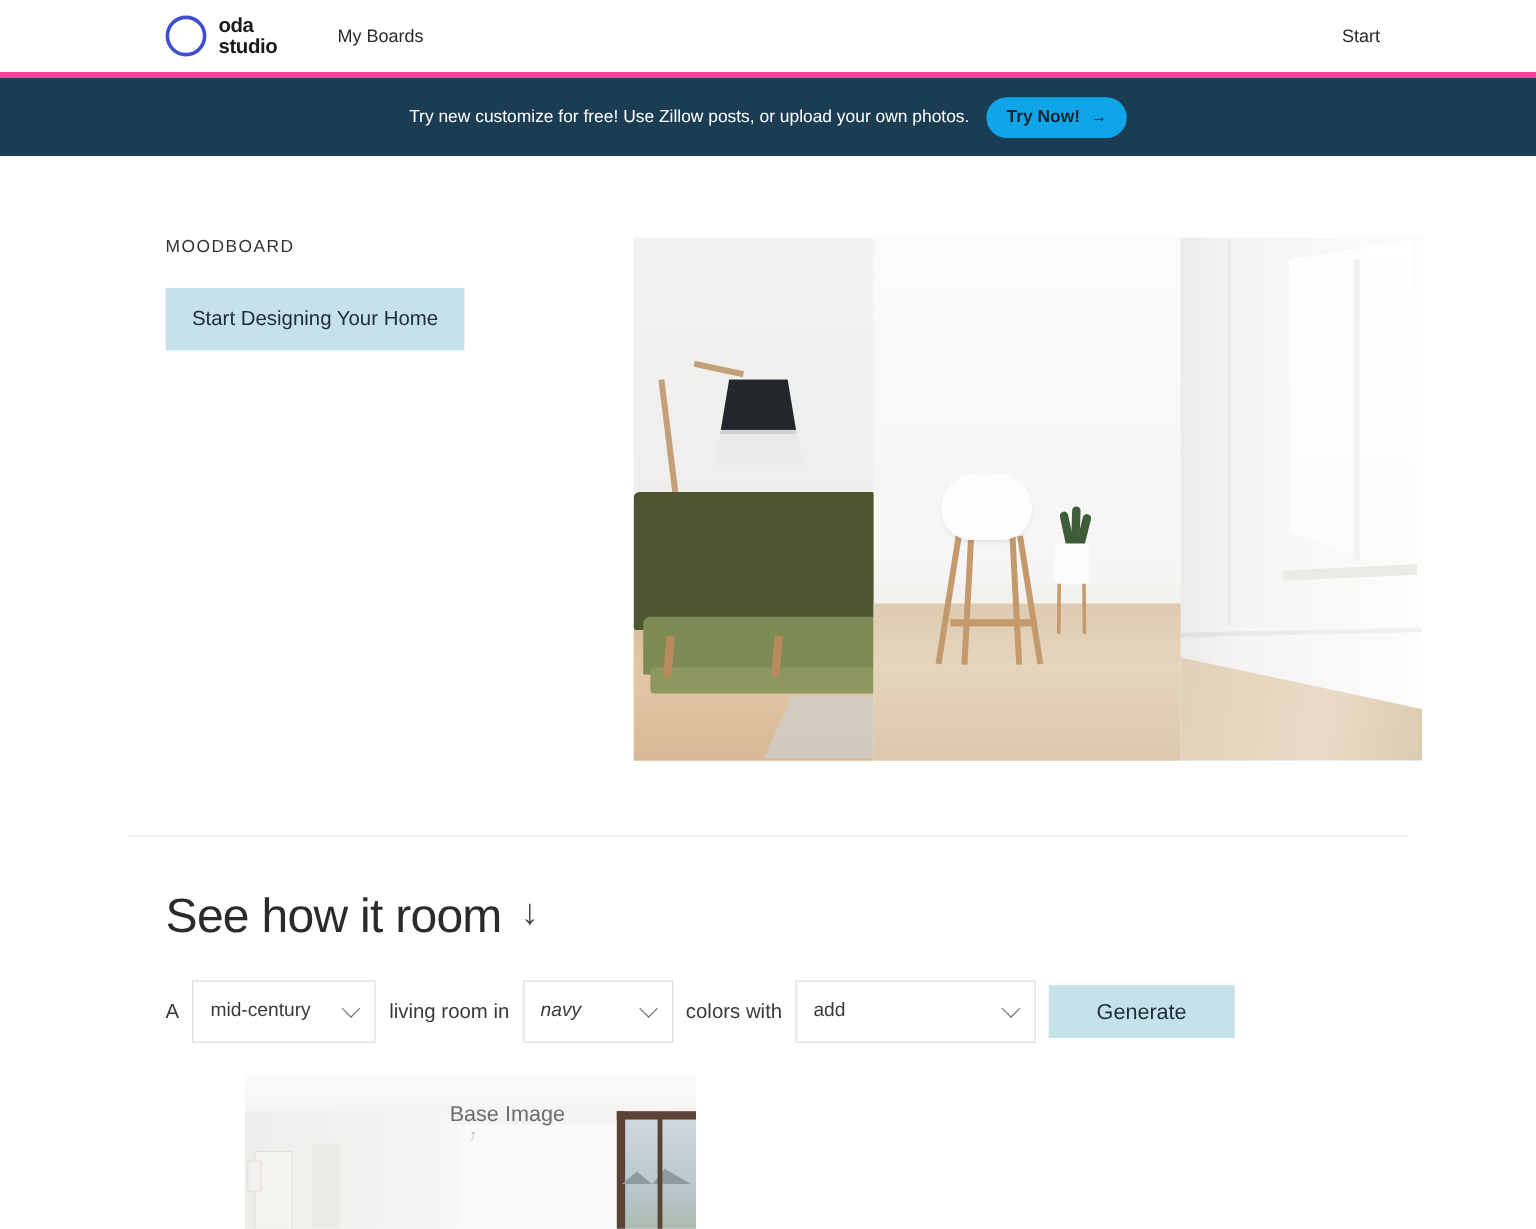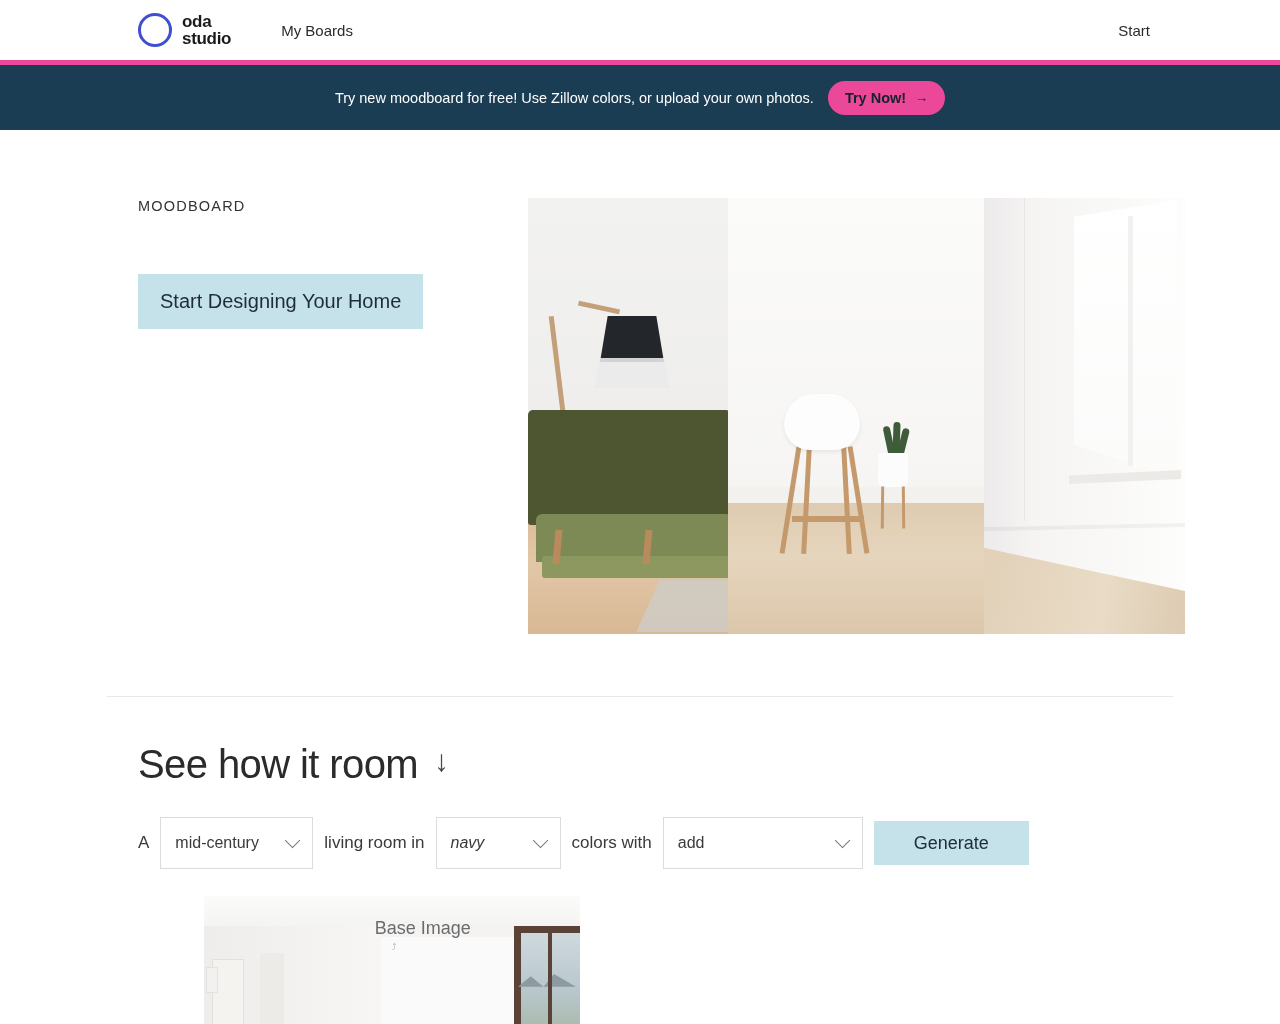--- a/index.html
+++ b/index.html
@@ -61,21 +61,21 @@
     display: flex;
     align-items: center;
     justify-content: center;
     gap: 14px;
   }
   .banner-text {
     color: #ffffff;
     font-size: 14.5px;
   }
   .banner-btn {
-    background: #ec4899;
+    background: #0ea5e9;
     color: #14222c;
     border: none;
     border-radius: 999px;
     padding: 9px 17px;
     font-size: 14.5px;
     font-weight: bold;
     font-family: "Liberation Sans", sans-serif;
     display: inline-flex;
     align-items: center;
     gap: 9px;
@@ -97,25 +97,24 @@
     margin-bottom: 26px;
   }
   .headline {
     font-size: 45px;
     line-height: 48px;
     font-weight: normal;
     letter-spacing: -0.8px;
     color: #2b2b2b;
   }
   .cta {
-    margin-top: 34px;
     background: #c5e1ea;
     border: none;
     color: #1d2d3a;
-    font-size: 20px;
+    font-size: 17px;
     font-family: "Liberation Sans", sans-serif;
     padding: 16px 22px;
     cursor: pointer;
     display: inline-block;
   }
 
   .hero-img {
     width: 657px; height: 436px;
     margin-left: 0;
     position: relative;
@@ -415,21 +414,21 @@
     <div class="logo-text">
       <span>oda</span>
       <span>studio</span>
     </div>
   </div>
   <a class="nav-link" href="#">My Boards</a>
   <a class="header-right" href="#">Start</a>
 </div>
 
 <div class="banner">
-  <span class="banner-text">Try new moodboard for free! Use Zillow colors, or upload your own photos.</span>
+  <span class="banner-text">Try new customize for free! Use Zillow posts, or upload your own photos.</span>
   <button class="banner-btn">
     <span>Try Now!</span>
     <span class="arr">→</span>
   </button>
 </div>
 
 <div class="hero">
   <div class="hero-left">
     <div class="eyebrow">MOODBOARD</div>
     <button class="cta">Start Designing Your Home</button>

